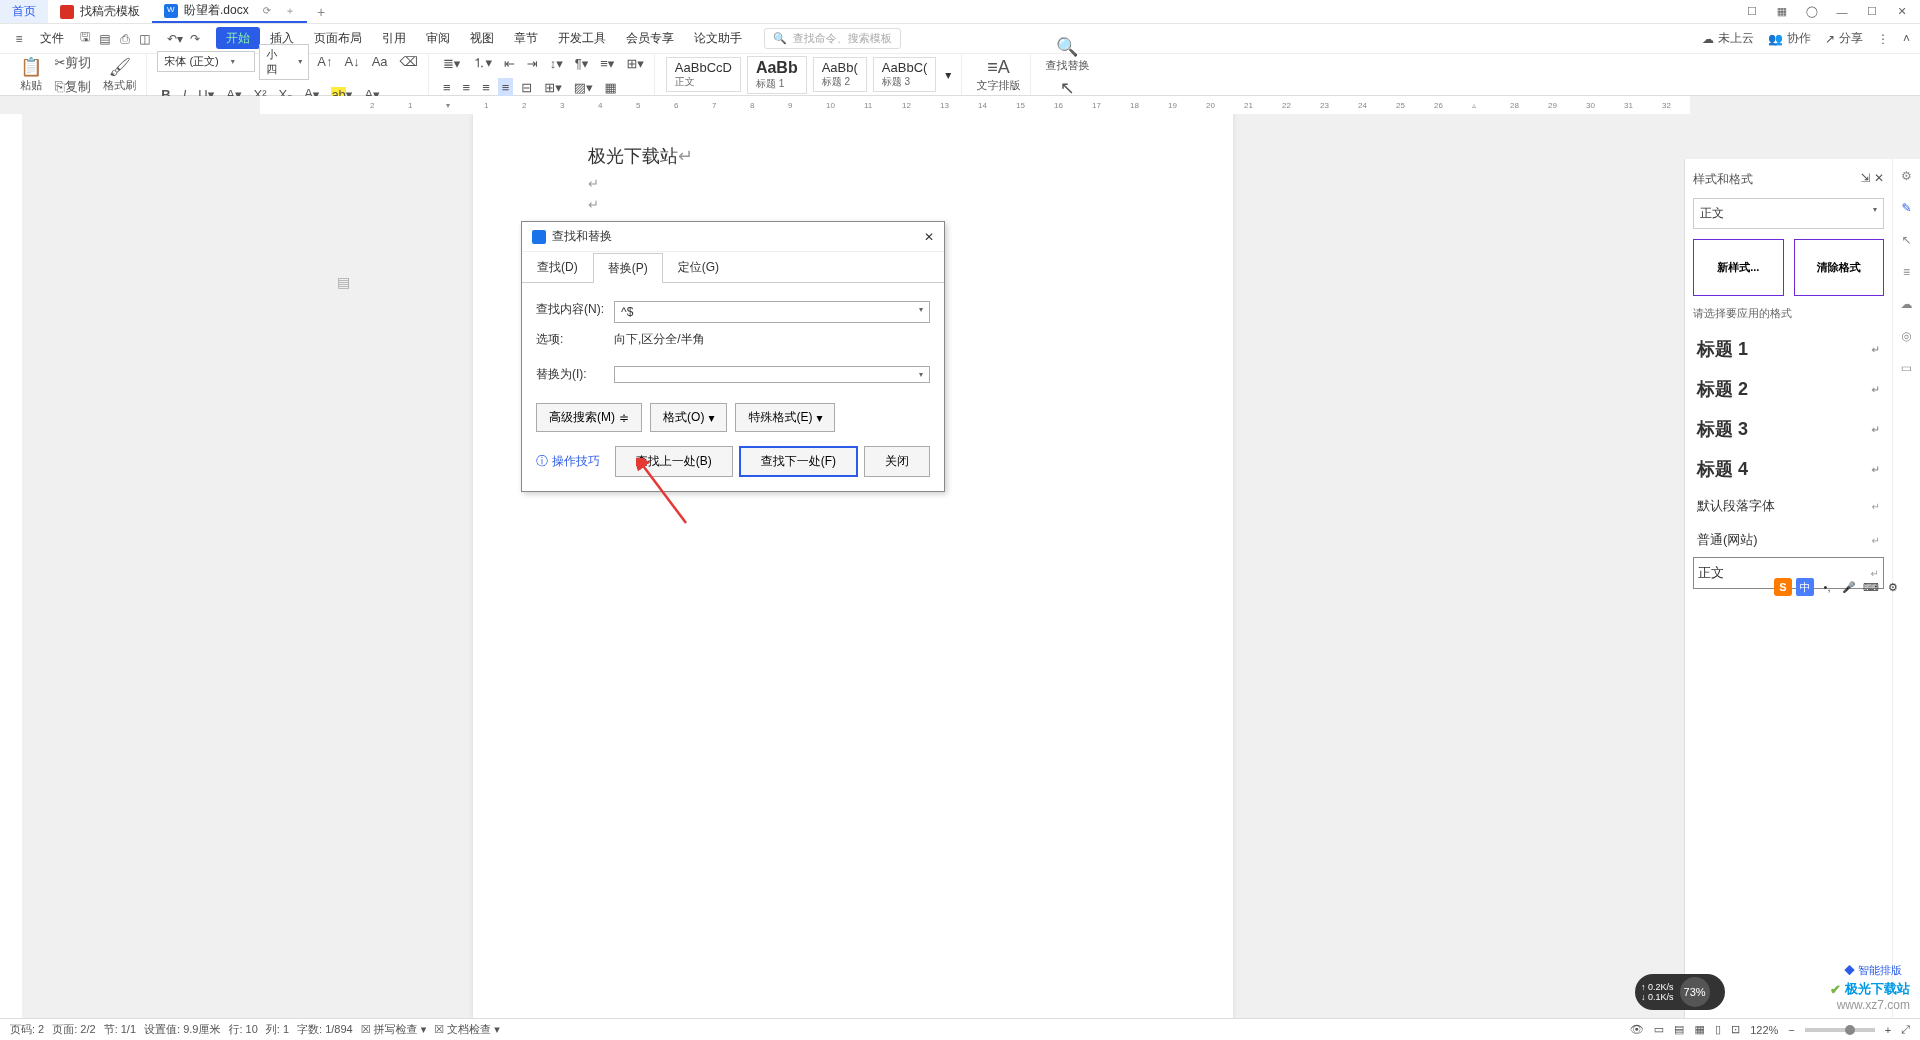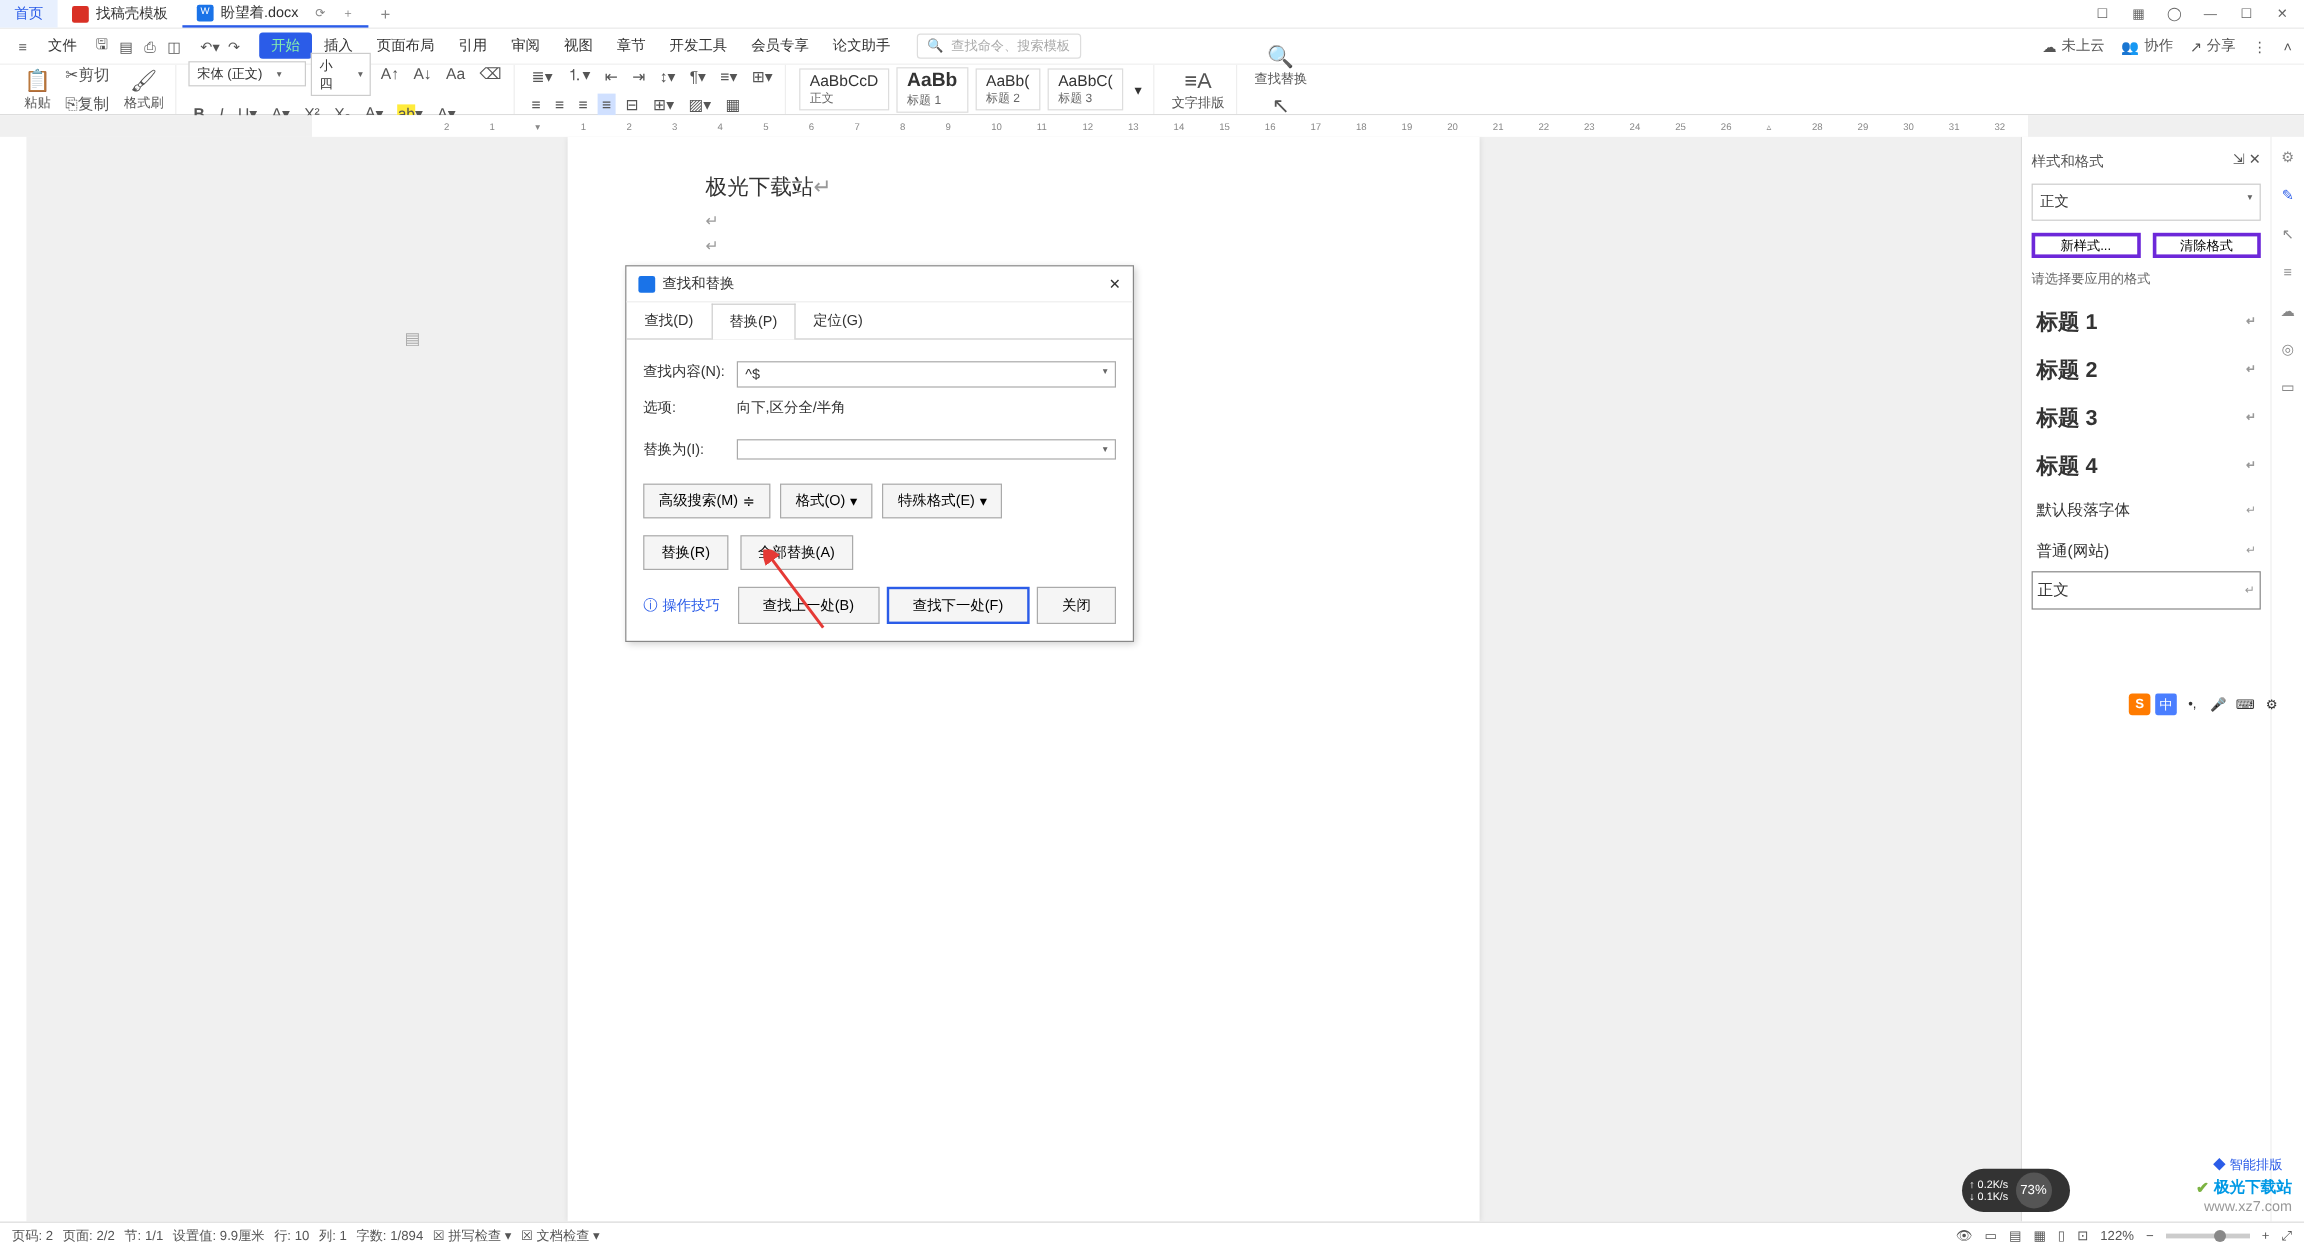--- a/index.html
+++ b/index.html
@@ -50,26 +50,26 @@
 .main { display: flex; height: calc(1040px - 24px - 30px - 42px - 18px - 22px); background: #f0f0f0; }
 .vruler { width: 22px; background: #fff; }
 .doc-area { flex: 1; display: flex; justify-content: center; overflow-y: auto; position: relative; }
 .page { width: 760px; min-height: 900px; background: #fff; box-shadow: 0 0 5px rgba(0,0,0,0.1); padding: 30px 115px; }
 .doc-title { font-size: 18px; font-family: serif; margin-bottom: 8px; }
 .para-mark { color: #999; font-size: 13px; margin: 6px 0; }
 .hl-text { background: #c8c8c8; font-size: 13px; padding: 1px; display: inline-block; }
 .page-indicator { position: absolute; left: 315px; top: 160px; color: #aaa; font-size: 14px; }
 
 
-.right-panel { width: 236px; background: #fff; border-left: 1px solid #ddd; display: flex; }
+.right-panel { width: 236px; background: #fff; border-left: 1px solid #ddd; display: flex; margin-top: 45px; }
 .panel-body { flex: 1; padding: 8px; display: flex; flex-direction: column; }
 .panel-title { font-size: 12px; color: #555; padding: 4px 0; display: flex; justify-content: space-between; }
 .style-input { border: 1px solid #ccc; padding: 6px; margin: 6px 0; font-size: 12px; display: flex; justify-content: space-between; }
 .panel-btns { display: flex; gap: 10px; margin: 4px 0; }
-.panel-btns button { flex: 1; padding: 0; border: 3px solid #6d28d9; background: #fff; font-size: 11px; }
+.panel-btns button { flex: 1; padding: 20px; border: 1px solid #6d28d9; background: #fff; font-size: 11px; font-weight: bold; }
 .style-list { margin-top: 8px; }
 .style-item { padding: 8px 4px; display: flex; justify-content: space-between; align-items: center; font-size: 13px; }
 .style-item.h { font-size: 18px; font-weight: bold; }
 .style-item.sel { border: 1px solid #888; padding: 6px 4px; }
 .style-item .ret { color: #999; font-size: 10px; }
 .panel-strip { width: 28px; border-left: 1px solid #eee; display: flex; flex-direction: column; align-items: center; padding-top: 10px; gap: 18px; color: #888; }
 .panel-strip .active { color: #2b5ce8; }
 
 
 .dialog { position: absolute; left: 521px; top: 221px; width: 424px; background: #fff; border: 1px solid #888; box-shadow: 2px 2px 6px rgba(0,0,0,0.2); z-index: 100; }
@@ -429,24 +429,20 @@
         </button>
       <button>
           <span>格式(O)</span> 
           <span>▾</span>
         </button>
       <button>
           <span>特殊格式(E)</span> 
           <span>▾</span>
         </button>
     </div>
-    <div class="dlg-btns2">
-      <button>替换(R)</button>
-      <button>全部替换(A)</button>
-    </div>
   </div>
   <div class="dlg-footer">
     <span class="tips">ⓘ <span>操作技巧</span></span>
     <span class="fbtns">
       <button>查找上一处(B)</button>
       <button class="primary">查找下一处(F)</button>
       <button>关闭</button>
     </span>
   </div>
 </div>

